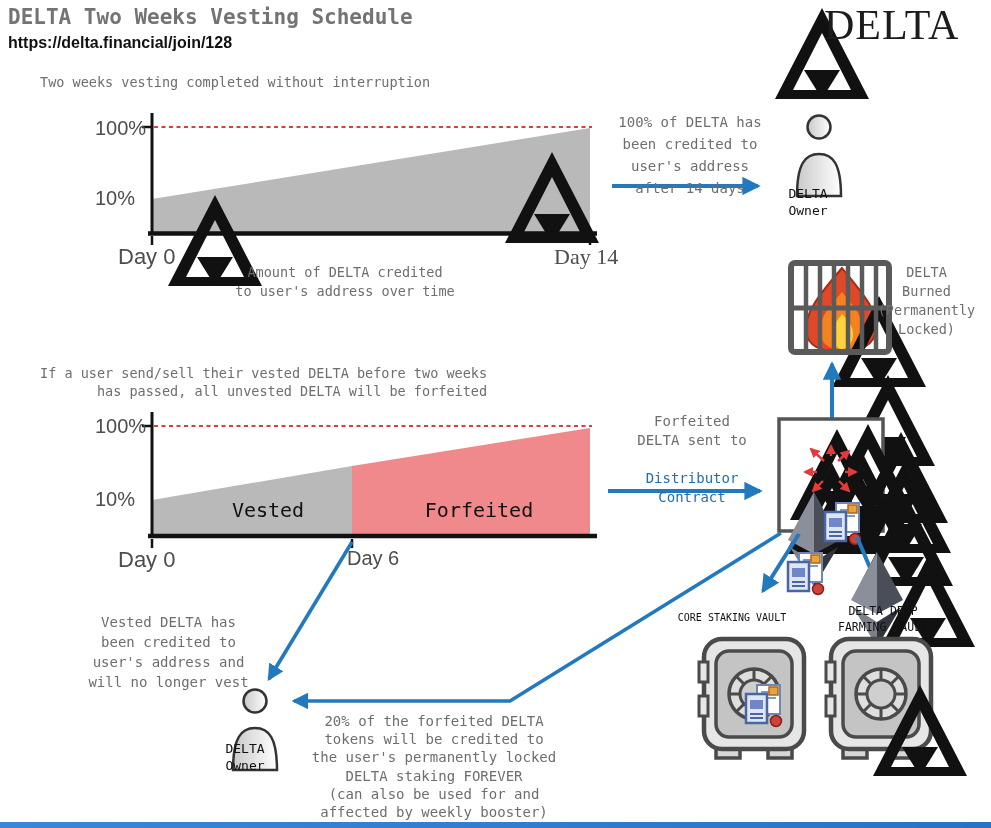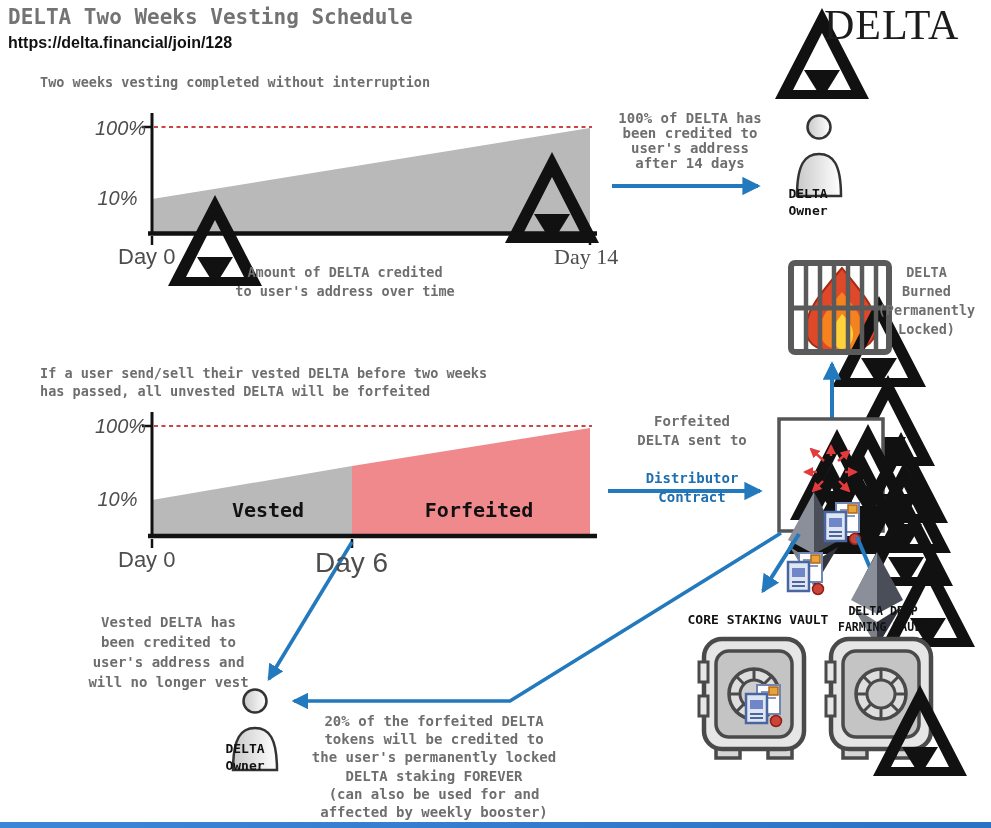--- a/index.html
+++ b/index.html
@@ -1,46 +1,46 @@
 <!DOCTYPE html>
 <html><head>
 <meta charset="utf-8">
 <style>
   html,body{margin:0;padding:0;}
   body{width:991px;height:828px;position:relative;background:#ffffff;overflow:hidden;
        font-family:"DejaVu Sans Mono", monospace;}
   .abs{position:absolute;}
-  .pre{white-space:pre-line;}
-  .mono{font-family:"DejaVu Sans Mono", monospace;font-weight:bold;}
+  .pre{white-space:pre-line;text-align:right;}
+  .mono{font-family:"DejaVu Sans Mono", monospace;font-weight:normal;}
   .gray{color:#6e6e6e;}
   .ctr{text-align:center;}
-  .rt{text-align:center;font-style:italic;}
+  .rt{text-align:left;}
   #title{left:8px;top:5px;font:bold 21px "DejaVu Sans Mono",monospace;color:#737373;}
   #url{left:8px;top:34px;font:bold 16px "Liberation Sans",sans-serif;color:#111;}
   #brand{left:824px;top:1px;font:normal 42px "Liberation Serif",serif;color:#1c1c1c;letter-spacing:1px;}
   #sub1{left:40px;top:73px;font-size:13.5px;line-height:18px;}
   .axis-lab{font-family:"Liberation Sans",sans-serif;color:#4d4d4d;}
   #c1-100{left:95px;top:117px;width:45px;font-size:20px;}
   #c1-10{left:95px;top:187px;width:45px;font-size:20px;}
   #c1-d0{left:118px;top:244px;font-size:22px;}
   #c1-d14{left:554px;top:244px;font-size:22px;font-family:Liberation Serif, serif;}
   #c1-cap{left:195px;top:263px;width:300px;font-size:13.5px;line-height:19px;}
-  #note1{left:610px;top:111px;width:160px;font-size:14px;line-height:15px;}
+  #note1{left:610px;top:111px;width:160px;font-size:14px;line-height:22px;}
   #own1-lab{left:773px;top:185px;width:70px;font-size:13px;line-height:17px;color:#111;}
   #burn-lab{left:862px;top:263px;width:129px;font-size:13.5px;line-height:19px;}
   #sub2{left:40px;top:364px;font-size:13.5px;line-height:18px;}
   #c2-100{left:95px;top:415px;width:45px;font-size:20px;}
   #c2-10{left:95px;top:488px;width:45px;font-size:20px;}
   #c2-d0{left:118px;top:547px;font-size:22px;}
-  #c2-d6{left:315px;top:547px;font-size:28px;}
+  #c2-d6{left:347px;top:547px;font-size:20px;}
   #lab-vested{left:223px;top:498px;width:90px;font-size:20px;color:#111;}
   #lab-forf{left:423px;top:498px;width:112px;font-size:20px;color:#111;}
   #note2a{left:612px;top:412px;width:160px;font-size:14px;line-height:18.5px;}
   #note2b{left:612px;top:449px;width:160px;font-size:14px;line-height:18.5px;color:#1f6fb0;margin-top:20px;}
-  #core-lab{left:683px;top:612px;width:150px;font-size:13px;color:#111;}
+  #core-lab{left:657px;top:612px;width:150px;font-size:10px;color:#111;}
   #deep-lab{left:808px;top:603px;width:150px;font-size:11.5px;line-height:16px;color:#111;text-align:center;}
   #vested-note{left:76px;top:612px;width:185px;font-size:14px;line-height:20px;}
   #own2-lab{left:204px;top:740px;width:82px;font-size:13px;line-height:17px;color:#111;}
   #pct-note{left:284px;top:712px;width:300px;font-size:14px;line-height:18.2px;}
   #bottombar{left:0;bottom:0;width:991px;height:6px;
      background:linear-gradient(90deg,#3c86d8,#2a72c4);}
 </style>
 </head>
 <body>
 

